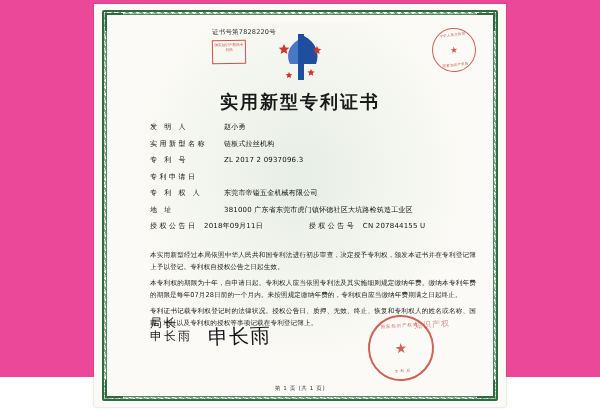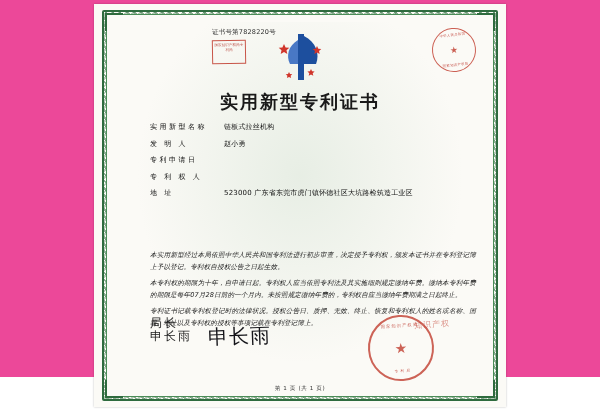--- a/index.html
+++ b/index.html
@@ -220,21 +220,21 @@
     position: absolute;
     left: 56px;
     right: 30px;
     top: 246px;
     font-size: 6.6px;
     line-height: 11.5px;
     color: #1d1d1d;
     text-align: justify;
     letter-spacing: 0.1px;
   }
-  .body-text p { margin: 0 0 5px 0; font-style: italic; }
+  .body-text p { margin: 0 0 5px 0; }
 
   
   .footer {
     position: absolute;
     left: 56px;
     right: 30px;
     bottom: 34px;
     height: 56px;
   }
   .director-block {
@@ -346,43 +346,58 @@
         <path d="M37 39 l1.1 2.3 2.5 .3 -1.9 1.7 .6 2.5 -2.3 -1.3 -2.3 1.3 .6 -2.5 -1.9 -1.7 2.5 -.3z" fill="#d0352b"></path>
         <path d="M15 42 l1 2.1 2.3 .2 -1.7 1.5 .5 2.3 -2.1 -1.2 -2.1 1.2 .5 -2.3 -1.7 -1.5 2.3 -.2z" fill="#d0352b"></path>
       </svg>
     </div>
 
     <div class="main-title">实用新型专利证书</div>
 
     <div class="fields">
 
       <div class="field-row">
+        <div class="field-label">发 明 人</div>
+        <div class="field-value">赵小勇</div>
+      </div>
+
+      <div class="field-row">
         <div class="field-label">实用新型名称</div>
         <div class="field-value">链板式拉丝机构</div>
       </div>
 
       <div class="field-row">
-        <div class="field-label">发 明 人</div>
-        <div class="field-value">赵小勇</div>
-      </div>
-
+        <div class="field-label">专 利 号</div>
+        <div class="field-value">ZL 2017 2 0937096.3</div>
+      </div>
 
       <div class="field-row">
         <div class="field-label">专利申请日</div>
       </div>
 
       <div class="field-row">
         <div class="field-label">专 利 权 人</div>
+        <div class="field-value">东莞市帝镒五金机械有限公司</div>
       </div>
 
       <div class="field-row">
         <div class="field-label">地    址</div>
-        <div class="field-value wrap2">523000 广东省东莞市虎门镇怀德社区大坑路检筑造工业区</div>
-      </div>
-
+        <div class="field-value wrap2">381000 广东省东莞市虎门镇怀德社区大坑路检筑造工业区</div>
+      </div>
+
+      <div class="field-row two-col">
+        <div class="field-col">
+          <div class="field-label">授权公告日</div>
+          <div class="field-value">2018年09月11日</div>
+        </div>
+        <div class="field-col right">
+          <div class="field-label">授权公告号</div>
+          <div class="field-value">CN 207844155 U</div>
+        </div>
+      </div>
 
     </div>
 
     <div class="body-text">
       <p>本实用新型经过本局依照中华人民共和国专利法进行初步审查，决定授予专利权，颁发本证书并在专利登记簿上予以登记。专利权自授权公告之日起生效。</p>
       <p>本专利权的期限为十年，自申请日起。专利权人应当依照专利法及其实施细则规定缴纳年费。缴纳本专利年费的期限是每年07月28日前的一个月内。未按照规定缴纳年费的，专利权自应当缴纳年费期满之日起终止。</p>
       <p>专利证书记载专利权登记时的法律状况。授权公告日、质押、无效、终止、恢复和专利权人的姓名或名称、国籍、地址以及专利权的授权等事项记载在专利登记簿上。</p>
     </div>
 
     <div class="footer">

